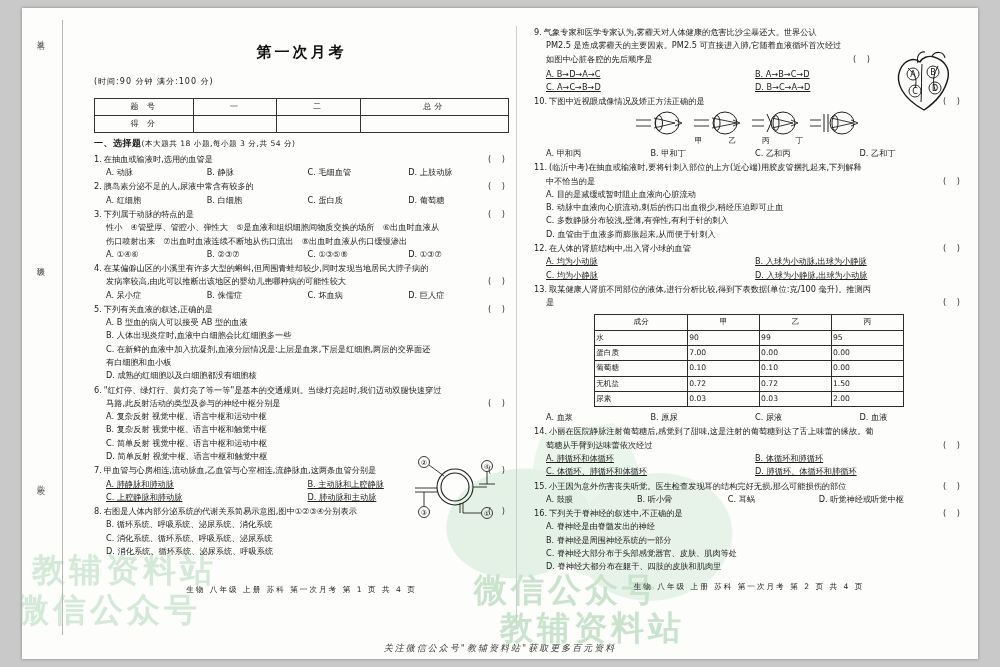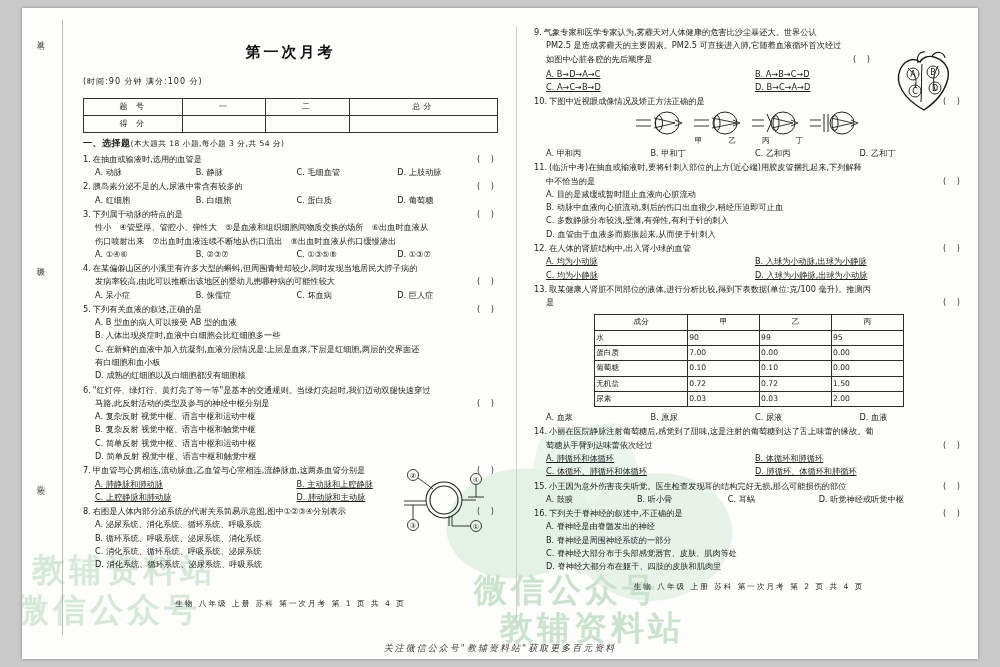--- a/index.html
+++ b/index.html
@@ -34,21 +34,21 @@
   .wm-gz2{left:-6px;top:580px;font-size:33px;color:#d5e9d8;}
   
   .vmark{
     position:absolute;left:12px;font-size:8px;color:#5a5a5a;
     writing-mode:vertical-rl;letter-spacing:2px;white-space:nowrap;
     font-family:"DejaVu Sans",sans-serif;
   }
   .vline{position:absolute;left:40px;width:1px;background:#b9b9b9;}
   
   .col{position:absolute;top:18px;font-size:8.2px;color:#1d1d1d;line-height:1.62;}
-  .col-l{left:61px;width:415px;}
+  .col-l{left:72px;width:415px;}
   .col-r{left:512px;width:430px;}
   .divider{position:absolute;left:494px;top:18px;width:1px;height:600px;background:#cfcfcf;}
   
   .doc-title{
     text-align:center;font-size:15px;font-weight:bold;letter-spacing:3px;
     margin:14px 0 12px 0;font-family:"DejaVu Serif",serif;color:#111;
   }
   .doc-sub{text-align:left;font-size:8px;letter-spacing:1px;margin-bottom:9px;color:#222;}
   table.scoretab{border-collapse:collapse;width:100%;}
   table.scoretab td{
@@ -241,21 +241,20 @@
         </div>
     </div>
 
     <div class="q">
       <div class="qline">
           <span class="qnum">8.</span>
           <span class="qtext">右图是人体内部分泌系统的代谢关系简易示意图,图中①②③④分别表示</span>
           <span class="paren">(      )</span>
         </div>
       <div class="optblk" style="width:245px;">
-        <div>A. 泌尿系统、消化系统、循环系统、呼吸系统</div>
         <div>B. 循环系统、呼吸系统、泌尿系统、消化系统</div>
         <div>C. 消化系统、循环系统、呼吸系统、泌尿系统</div>
         <div>D. 消化系统、循环系统、泌尿系统、呼吸系统</div>
       </div>
 
       <div class="fig-endo">
         <svg width="96" height="66" viewBox="0 0 96 66">
           <circle cx="48" cy="33" r="18" fill="none" stroke="#222" stroke-width="1.1"></circle>
           <circle cx="48" cy="33" r="14" fill="none" stroke="#222" stroke-width="1.1"></circle>
           <circle cx="17" cy="8" r="5.5" fill="none" stroke="#222" stroke-width=".9"></circle>

